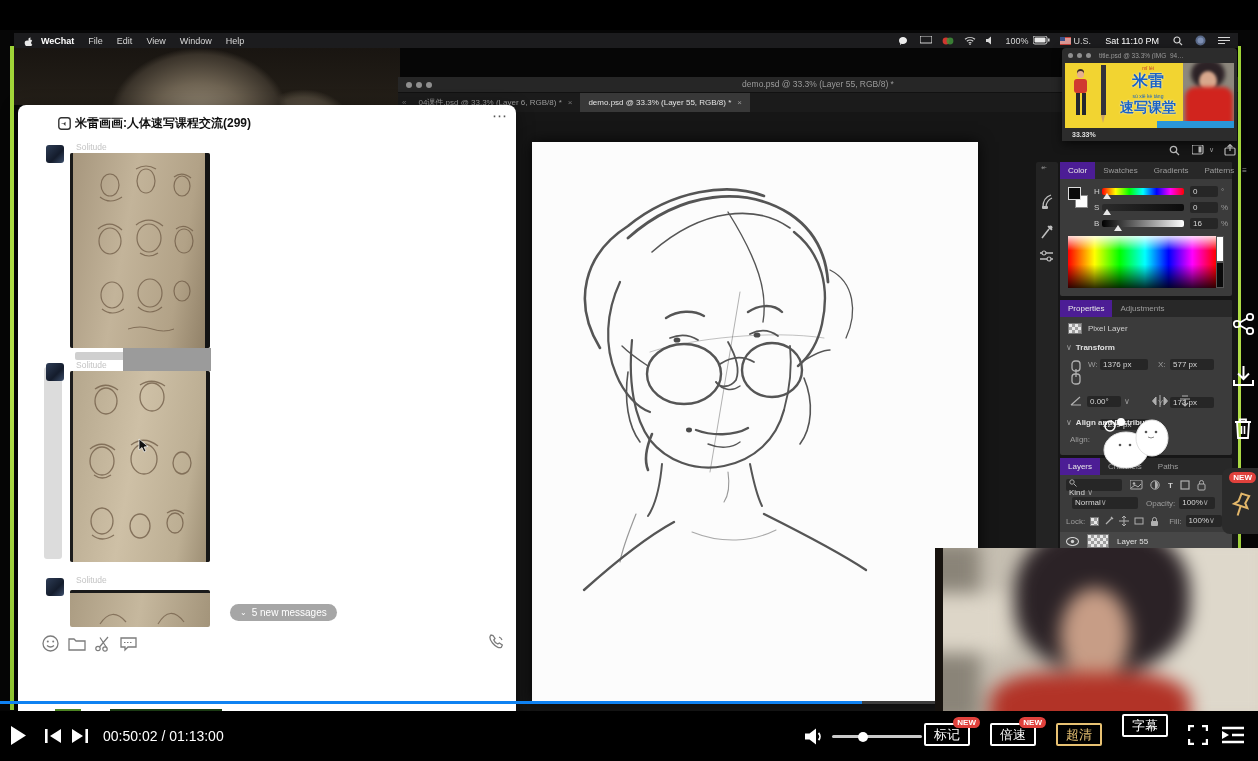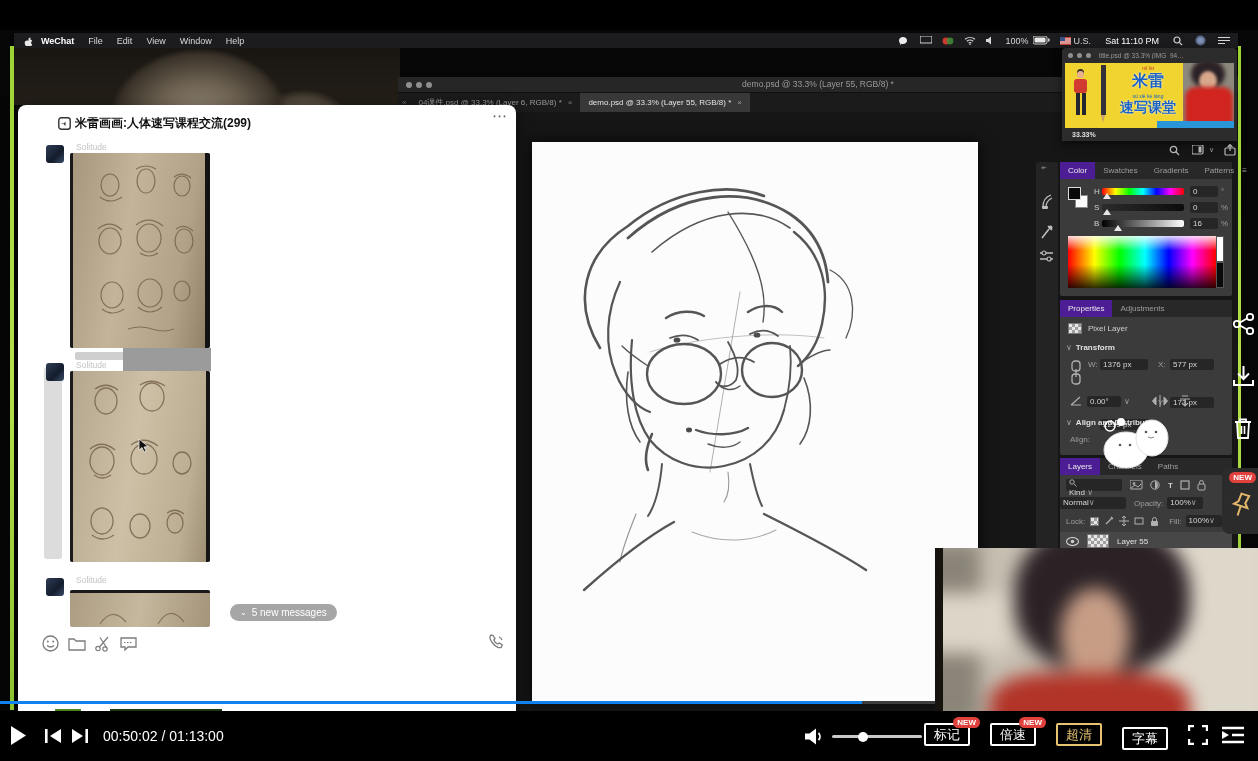--- a/index.html
+++ b/index.html
@@ -378,21 +378,21 @@
           </svg>
         <span style="margin-left:7px;color:#cfcfcf;font-weight:bold;">T</span>
         <svg width="10" height="10" style="margin-left:7px;">
             <rect x="1" y="1" width="8" height="8" fill="none" stroke="#b0b0b0" stroke-width="1.2"></rect>
           </svg>
         <svg width="9" height="11" style="margin-left:7px;">
             <rect x="1" y="4" width="7" height="6" rx="1" fill="none" stroke="#b0b0b0"></rect>
             <path d="M2.5 4 V2.5 a2 2 0 0 1 4 0 V4" stroke="#b0b0b0" fill="none"></path>
           </svg>
       </div>
-      <div class="abs flex" style="left:0;top:39px;">
+      <div class="abs flex" style="left:12px;top:39px;">
         <div class="valbox flex" style="width:66px;height:12px;">
           <span>Normal</span><span style="margin-left:auto;color:#9d9d9d;">∨</span>
         </div>
         <span style="margin-left:8px;color:#9d9d9d;">Opacity:</span>
         <div class="valbox flex" style="width:36px;height:12px;margin-left:4px;">
           <span>100%</span><span style="margin-left:auto;color:#9d9d9d;">∨</span>
         </div>
       </div>
       <div class="abs flex" style="left:6px;top:57px;">
         <span style="color:#9d9d9d;">Lock:</span>
@@ -616,21 +616,21 @@
       <span>标记</span>
       <span class="newbadge">NEW</span>
     </div>
     <div class="cbtn" style="left:990px;top:12px;">
       <span>倍速</span>
       <span class="newbadge">NEW</span>
     </div>
     <div class="cbtn gold" style="left:1056px;top:12px;">
       <span>超清</span>
     </div>
-    <div class="cbtn" style="left:1122px;top:16px;text-align:center;">
+    <div class="cbtn" style="left:1122px;top:3px;text-align:center;">
       <span>字幕</span>
     </div>
 
     <svg class="abs" style="left:1188px;top:14px;" width="20" height="20">
         <path d="M1 6 V1 H6 M14 1 H19 V6 M19 14 V19 H14 M6 19 H1 V14" stroke="#fff" stroke-width="2.4" fill="none"></path>
       </svg>
     <svg class="abs" style="left:1222px;top:15px;" width="22" height="18">
         <path d="M0 2 H22 M10 9 H22 M0 16 H22" stroke="#fff" stroke-width="2.6"></path>
         <path d="M0 5 L7 9 L0 13 Z" fill="#fff"></path>
       </svg>

